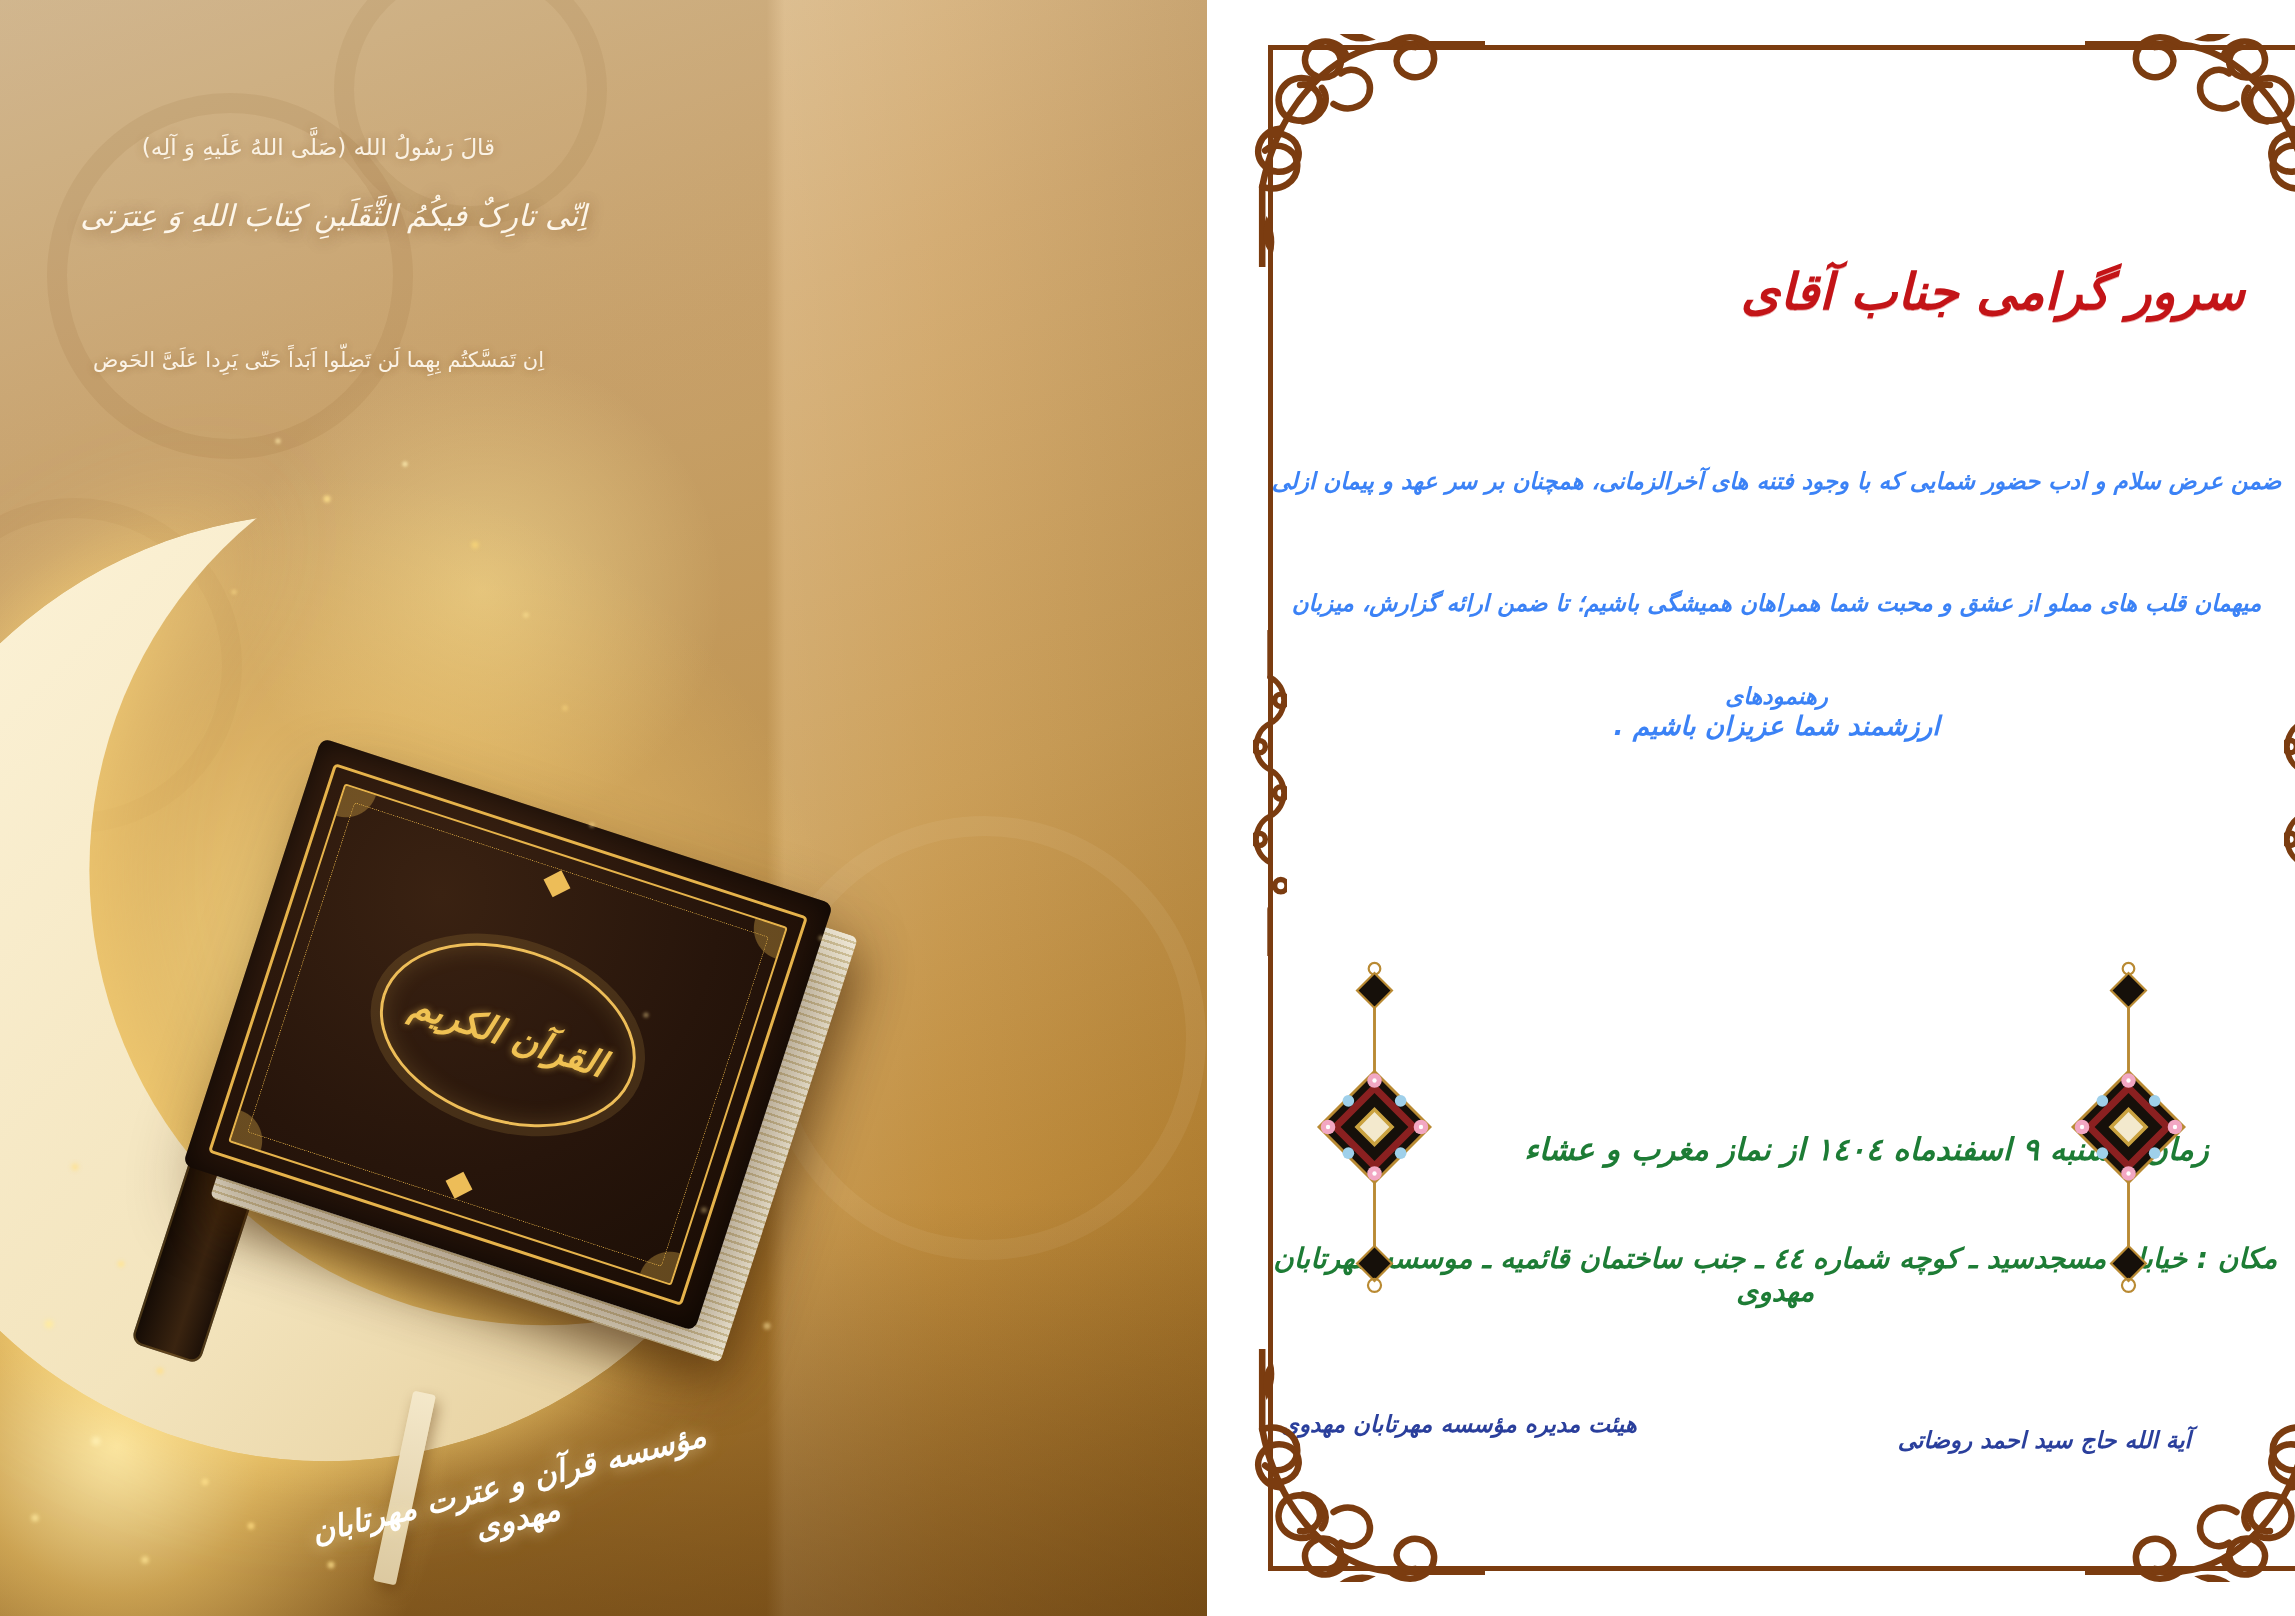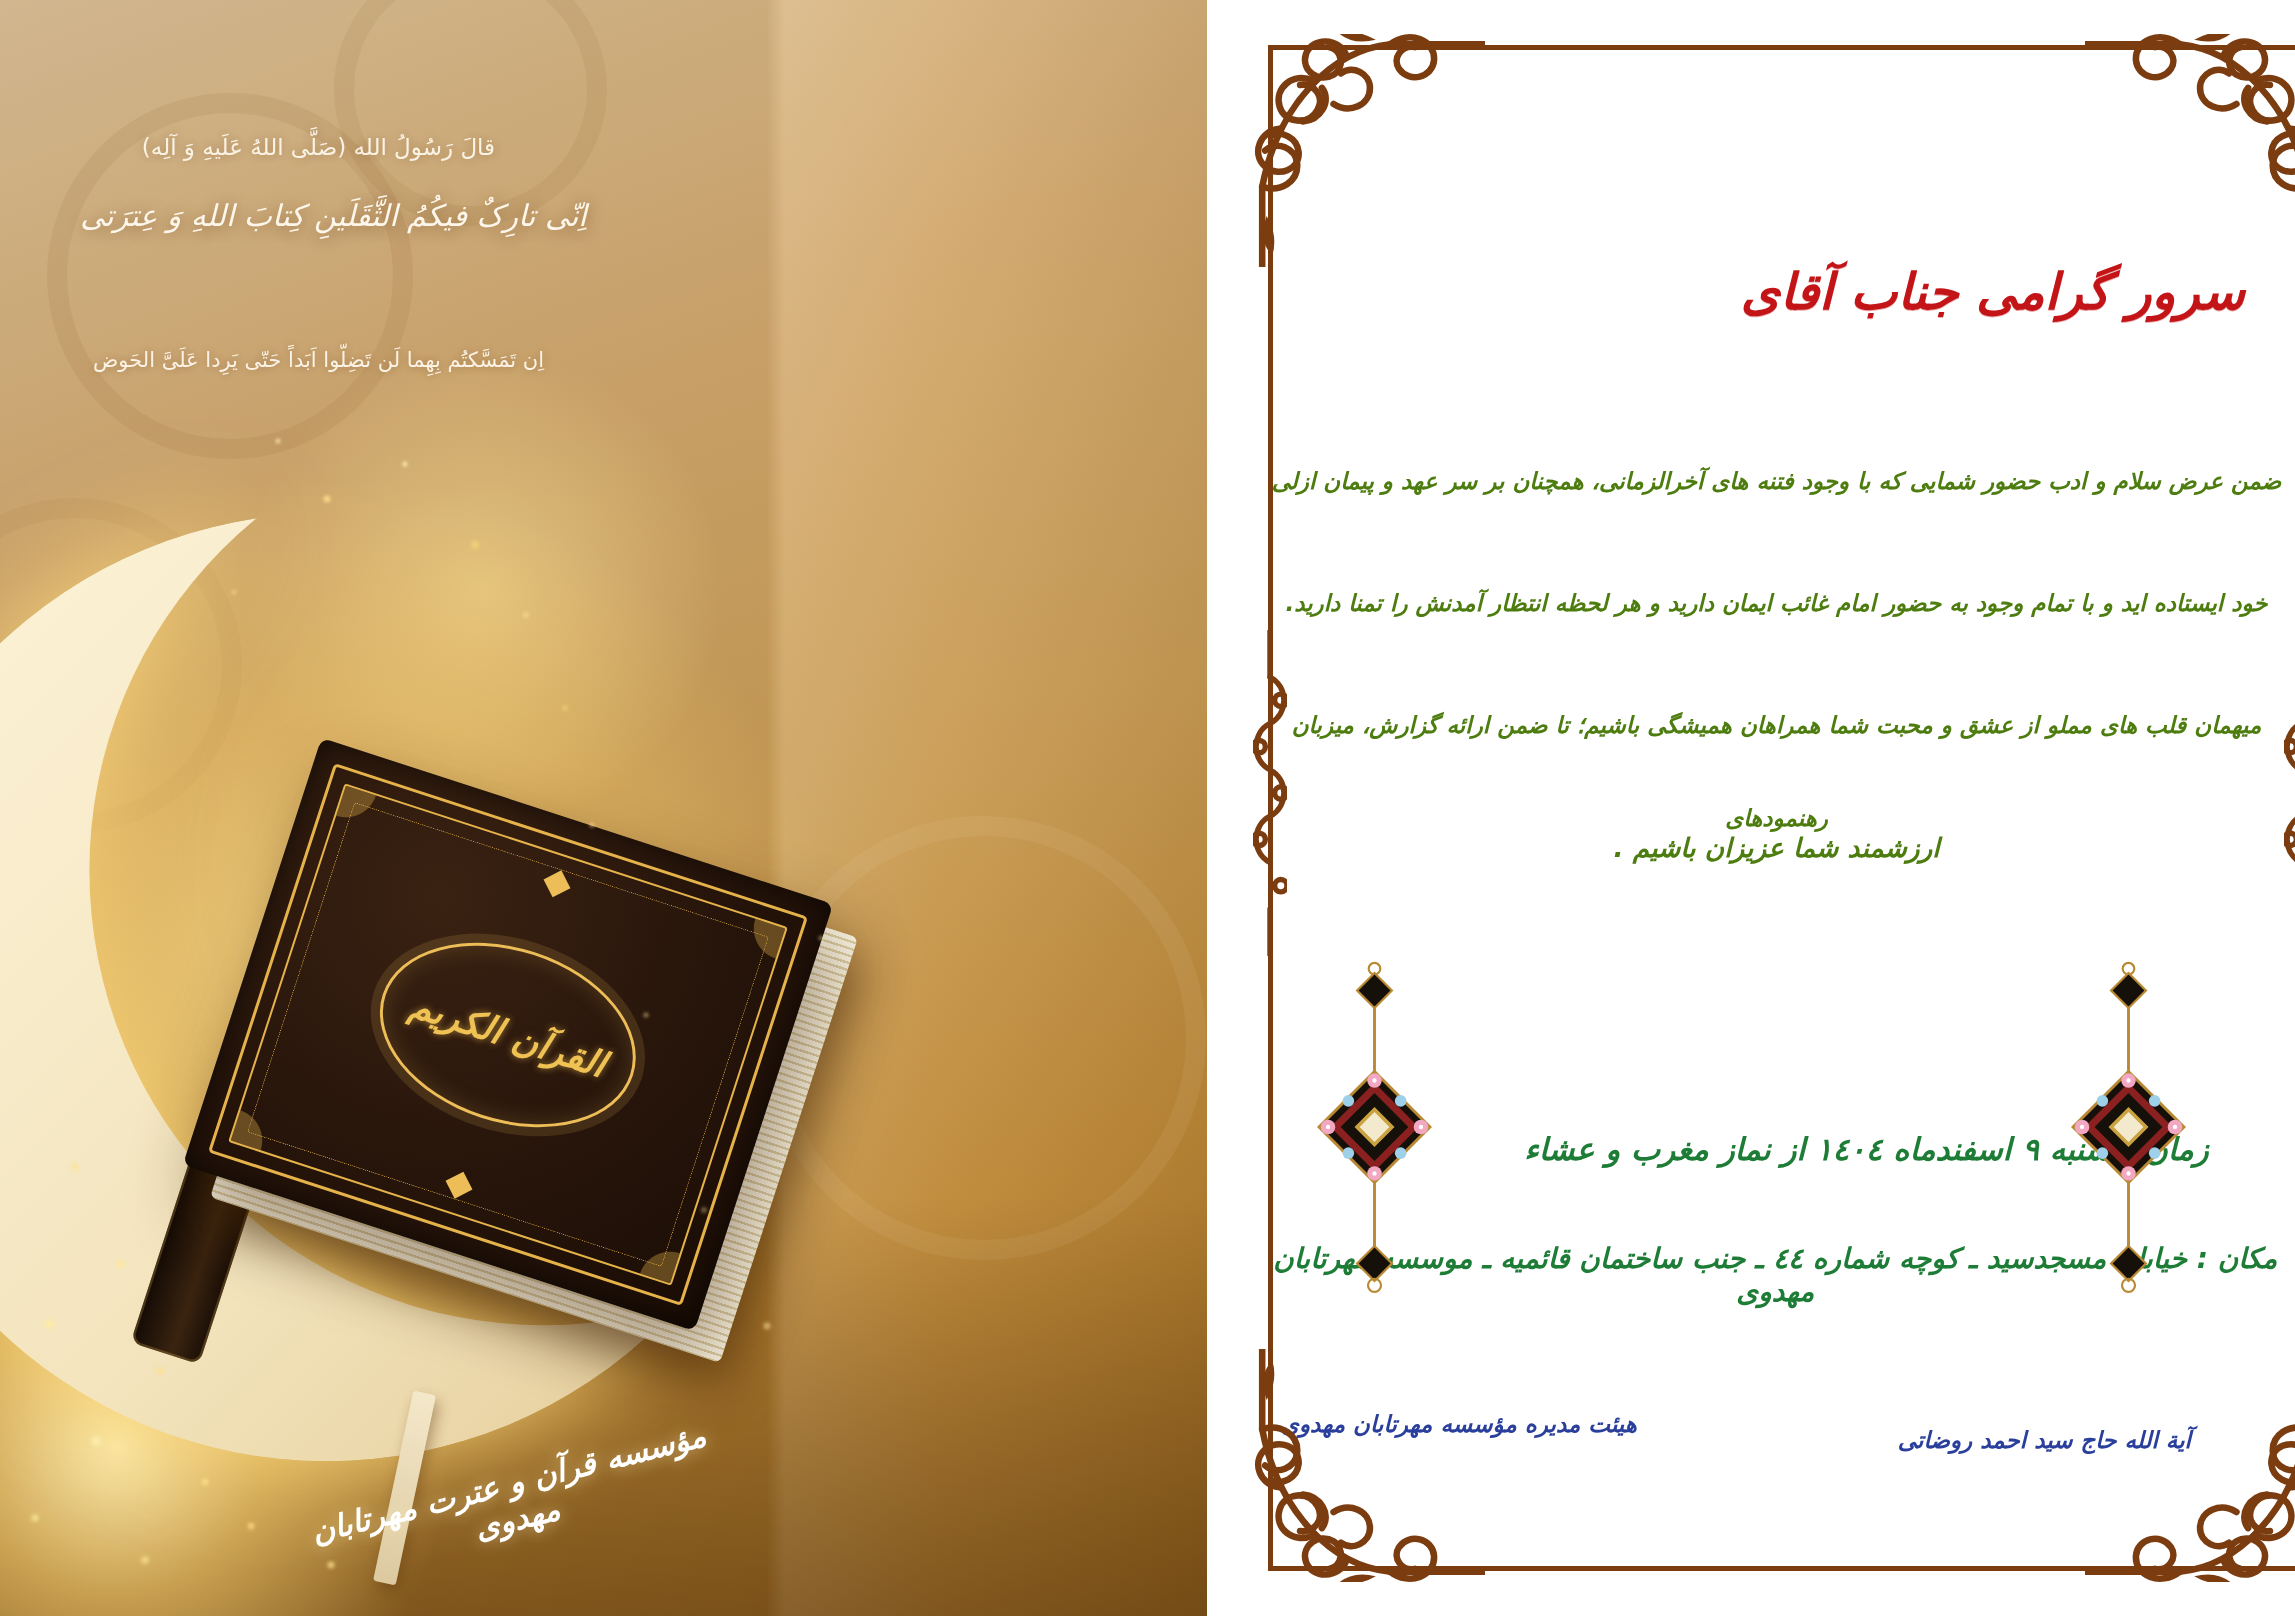--- a/index.html
+++ b/index.html
@@ -91,21 +91,21 @@
   .corner.bl{left:45px;bottom:34px;transform:scale(-1,-1);}
   .edge-scroll{position:absolute;width:34px;height:326px;z-index:2;}
   .edge-scroll.right{right:5.4px;top:630px;}
   .edge-scroll.left{left:46px;top:630px;}
   .rosette{position:absolute;width:117px;height:334px;z-index:2;}
   .rosette.left-orn{left:109px;top:960px;}
   .rosette.right-orn{left:863px;top:960px;}
   .heading{position:absolute;right:78px;top:263px;direction:rtl;color:#c31417;
     font-size:50px;font-weight:bold;font-style:italic;letter-spacing:0.8px;
     text-shadow:0 0.8px 0 rgba(195,20,23,.35);}
-  .body-lines{position:absolute;left:56px;right:33px;top:435px;direction:rtl;color:#4d7c0f;
+  .body-lines{position:absolute;left:56px;right:33px;top:435px;direction:rtl;color:#3b82f6;
     text-align:center;font-weight:bold;font-style:italic;}
   .body-line{height:122px;line-height:93px;font-size:23px;}
   .body-line.last{font-size:26.4px;}
   .time-line{position:absolute;left:257px;right:54px;top:1131px;direction:rtl;text-align:center;
     color:#1d7c35;font-size:31px;font-weight:bold;font-style:italic;}
   .place-line{position:absolute;left:47px;right:26.4px;top:1242px;direction:rtl;text-align:center;
     color:#1d7c35;font-size:28px;font-weight:bold;font-style:italic;}
   .sig{position:absolute;direction:rtl;color:#2a3f9c;font-size:23px;font-weight:bold;font-style:italic;}
   .sig.right-sig{right:132px;top:1391px;margin-top:36px;}
   .sig.left-sig{left:74px;top:1403px;margin-top:8px;}
@@ -232,21 +232,20 @@
         <use href="#escroll"></use>
       </svg>
     <svg class="edge-scroll left" viewBox="0 0 44 420">
         <use href="#escroll"></use>
       </svg>
 
     <div class="heading">سرور گرامی جناب آقای</div>
 
     <div class="body-lines">
       <div class="body-line">ضمن عرض سلام و ادب حضور شمایی که با وجود فتنه های آخرالزمانی، همچنان بر سر عهد و پیمان ازلی</div>
-      <div class="body-line">خود ایستاده اید و با تمام وجود به حضور امام غائب ایمان دارید و هر لحظه انتظار آمدنش را تمنا دارید.</div>
       <div class="body-line">میهمان قلب های مملو از عشق و محبت شما همراهان همیشگی باشیم؛ تا ضمن ارائه گزارش، میزبان رهنمودهای</div>
       <div class="body-line last">ارزشمند شما عزیزان باشیم .</div>
     </div>
 
     <svg class="rosette left-orn" viewBox="0 0 160 460">
         <use href="#rosette-g"></use>
       </svg>
     <svg class="rosette right-orn" viewBox="0 0 160 460">
         <use href="#rosette-g"></use>
       </svg>

